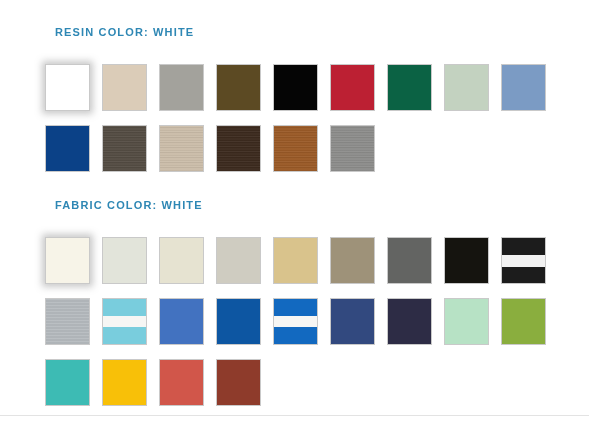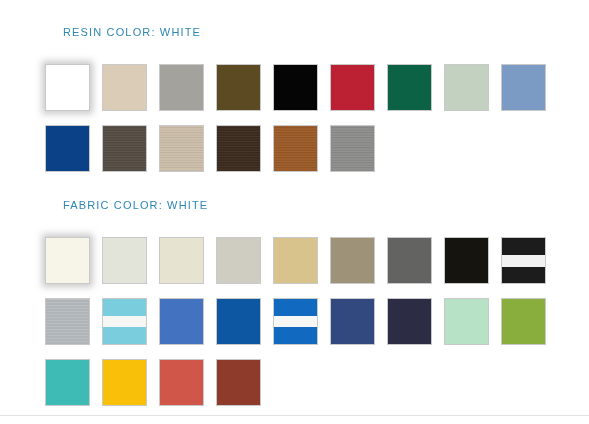--- a/index.html
+++ b/index.html
@@ -23,23 +23,23 @@
   }
 
   .section {
     position: absolute;
     left: 0;
     width: 589px;
   }
 
   .section-heading {
     position: absolute;
-    left: 63px;
+    left: 55px;
     font-size: 11px;
-    font-weight: normal;
+    font-weight: bold;
     letter-spacing: 1.15px;
     color: #2e87b4;
     text-transform: uppercase;
     white-space: nowrap;
     line-height: 14px;
   }
 
   .swatch-grid {
     position: absolute;
     left: 45px;

